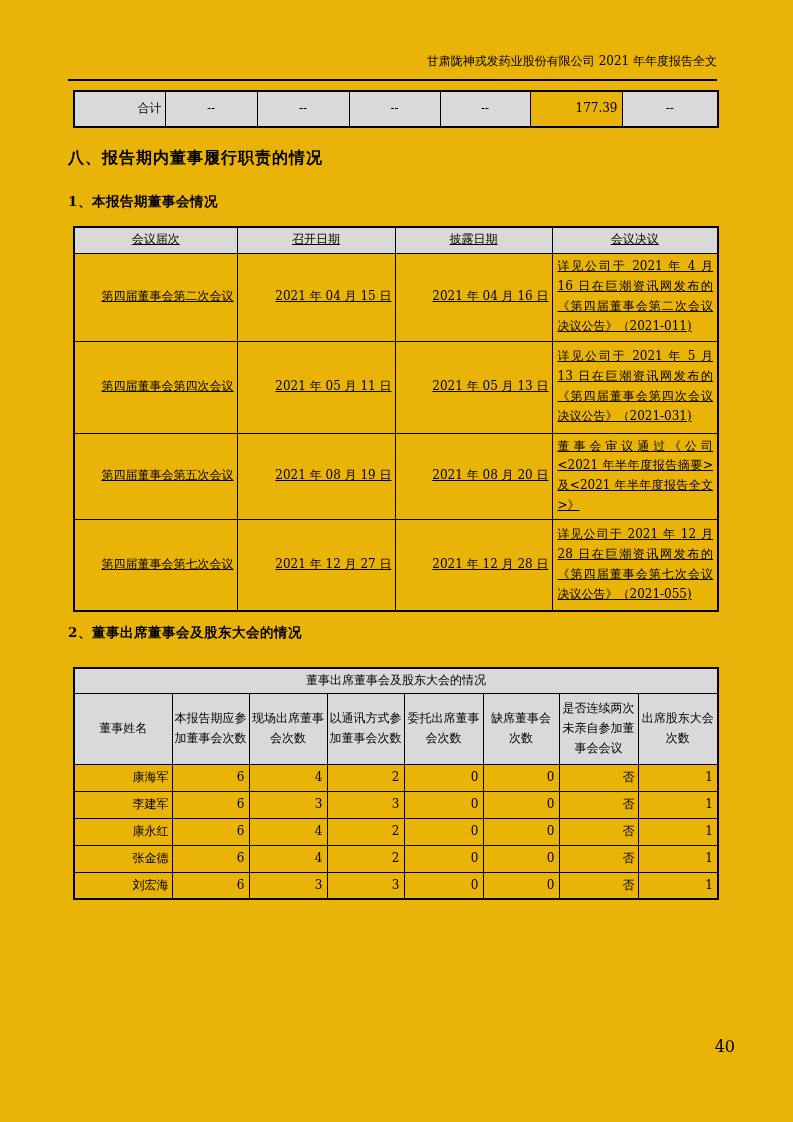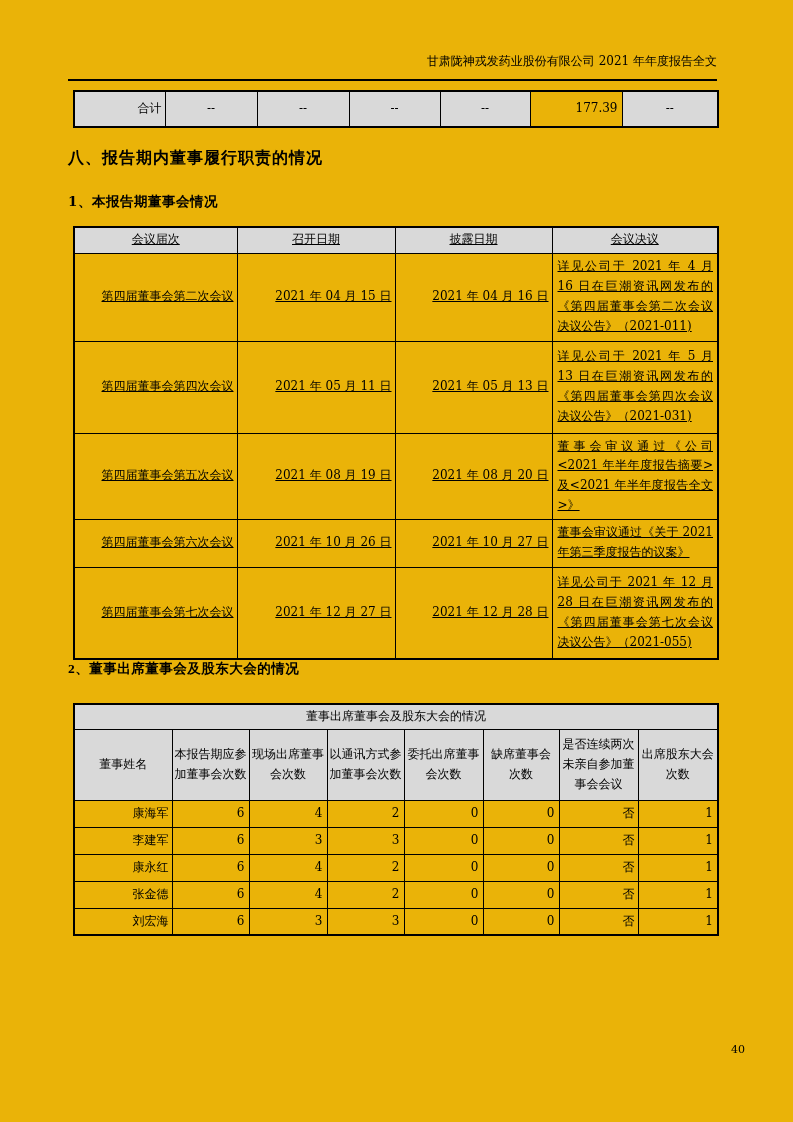--- a/index.html
+++ b/index.html
@@ -57,39 +57,39 @@
     font-size: 16px;
     font-weight: bold;
     letter-spacing: 1px;
   }
   .h-sub {
     margin-top: 24px;
     font-size: 13.5px;
     font-weight: bold;
     letter-spacing: 0.5px;
   }
-  .h-sub2 { margin-top: 0; font-family: Liberation Serif, serif; }
+  .h-sub2 { margin-top: 12px; }
 
   
   .meetings-table { margin-top: 15px; text-decoration: underline; }
   .meetings-table .hdr { height: 26px; }
   .meetings-table td.decision { text-align: left; padding: 3px 4px 3px 5px; text-align: justify; }
 
   
   .attendance-table { margin-top: 25px; }
   .attendance-table .caption-row { height: 25px; }
   .attendance-table .hdr2 { height: 71px; }
   .attendance-table .data-row { height: 27px; }
 
   
   .page-number {
     position: absolute;
-    right: 48px;
+    right: 58px;
     bottom: 66px;
-    font-size: 11px;
+    font-size: 16px;
   }
 </style>
 </head>
 <body>
 
 <div class="page">
   <div class="content">
 
     <div class="doc-header">
       <span>甘肃陇神戎发药业股份有限公司 2021 年年度报告全文</span>
@@ -146,26 +146,20 @@
         <td class="al">第四届董事会第四次会议</td>
         <td class="al">2021 年 05 月 11 日</td>
         <td class="al">2021 年 05 月 13 日</td>
         <td class="decision">详见公司于 2021 年 5 月 13 日在巨潮资讯网发布的《第四届董事会第四次会议决议公告》（2021-031)</td>
       </tr>
       <tr style="height:65px">
         <td class="al">第四届董事会第五次会议</td>
         <td class="al">2021 年 08 月 19 日</td>
         <td class="al">2021 年 08 月 20 日</td>
         <td class="decision">董事会审议通过《公司&lt;2021 年半年度报告摘要&gt;及&lt;2021 年半年度报告全文&gt;》</td>
-      </tr>
-      <tr style="height:48px">
-        <td class="al">第四届董事会第六次会议</td>
-        <td class="al">2021 年 10 月 26 日</td>
-        <td class="al">2021 年 10 月 27 日</td>
-        <td class="decision">董事会审议通过《关于 2021 年第三季度报告的议案》</td>
       </tr>
       <tr style="height:92px">
         <td class="al">第四届董事会第七次会议</td>
         <td class="al">2021 年 12 月 27 日</td>
         <td class="al">2021 年 12 月 28 日</td>
         <td class="decision">详见公司于 2021 年 12 月 28 日在巨潮资讯网发布的《第四届董事会第七次会议决议公告》（2021-055)</td>
       </tr>
     </tbody>
       </table>
 

